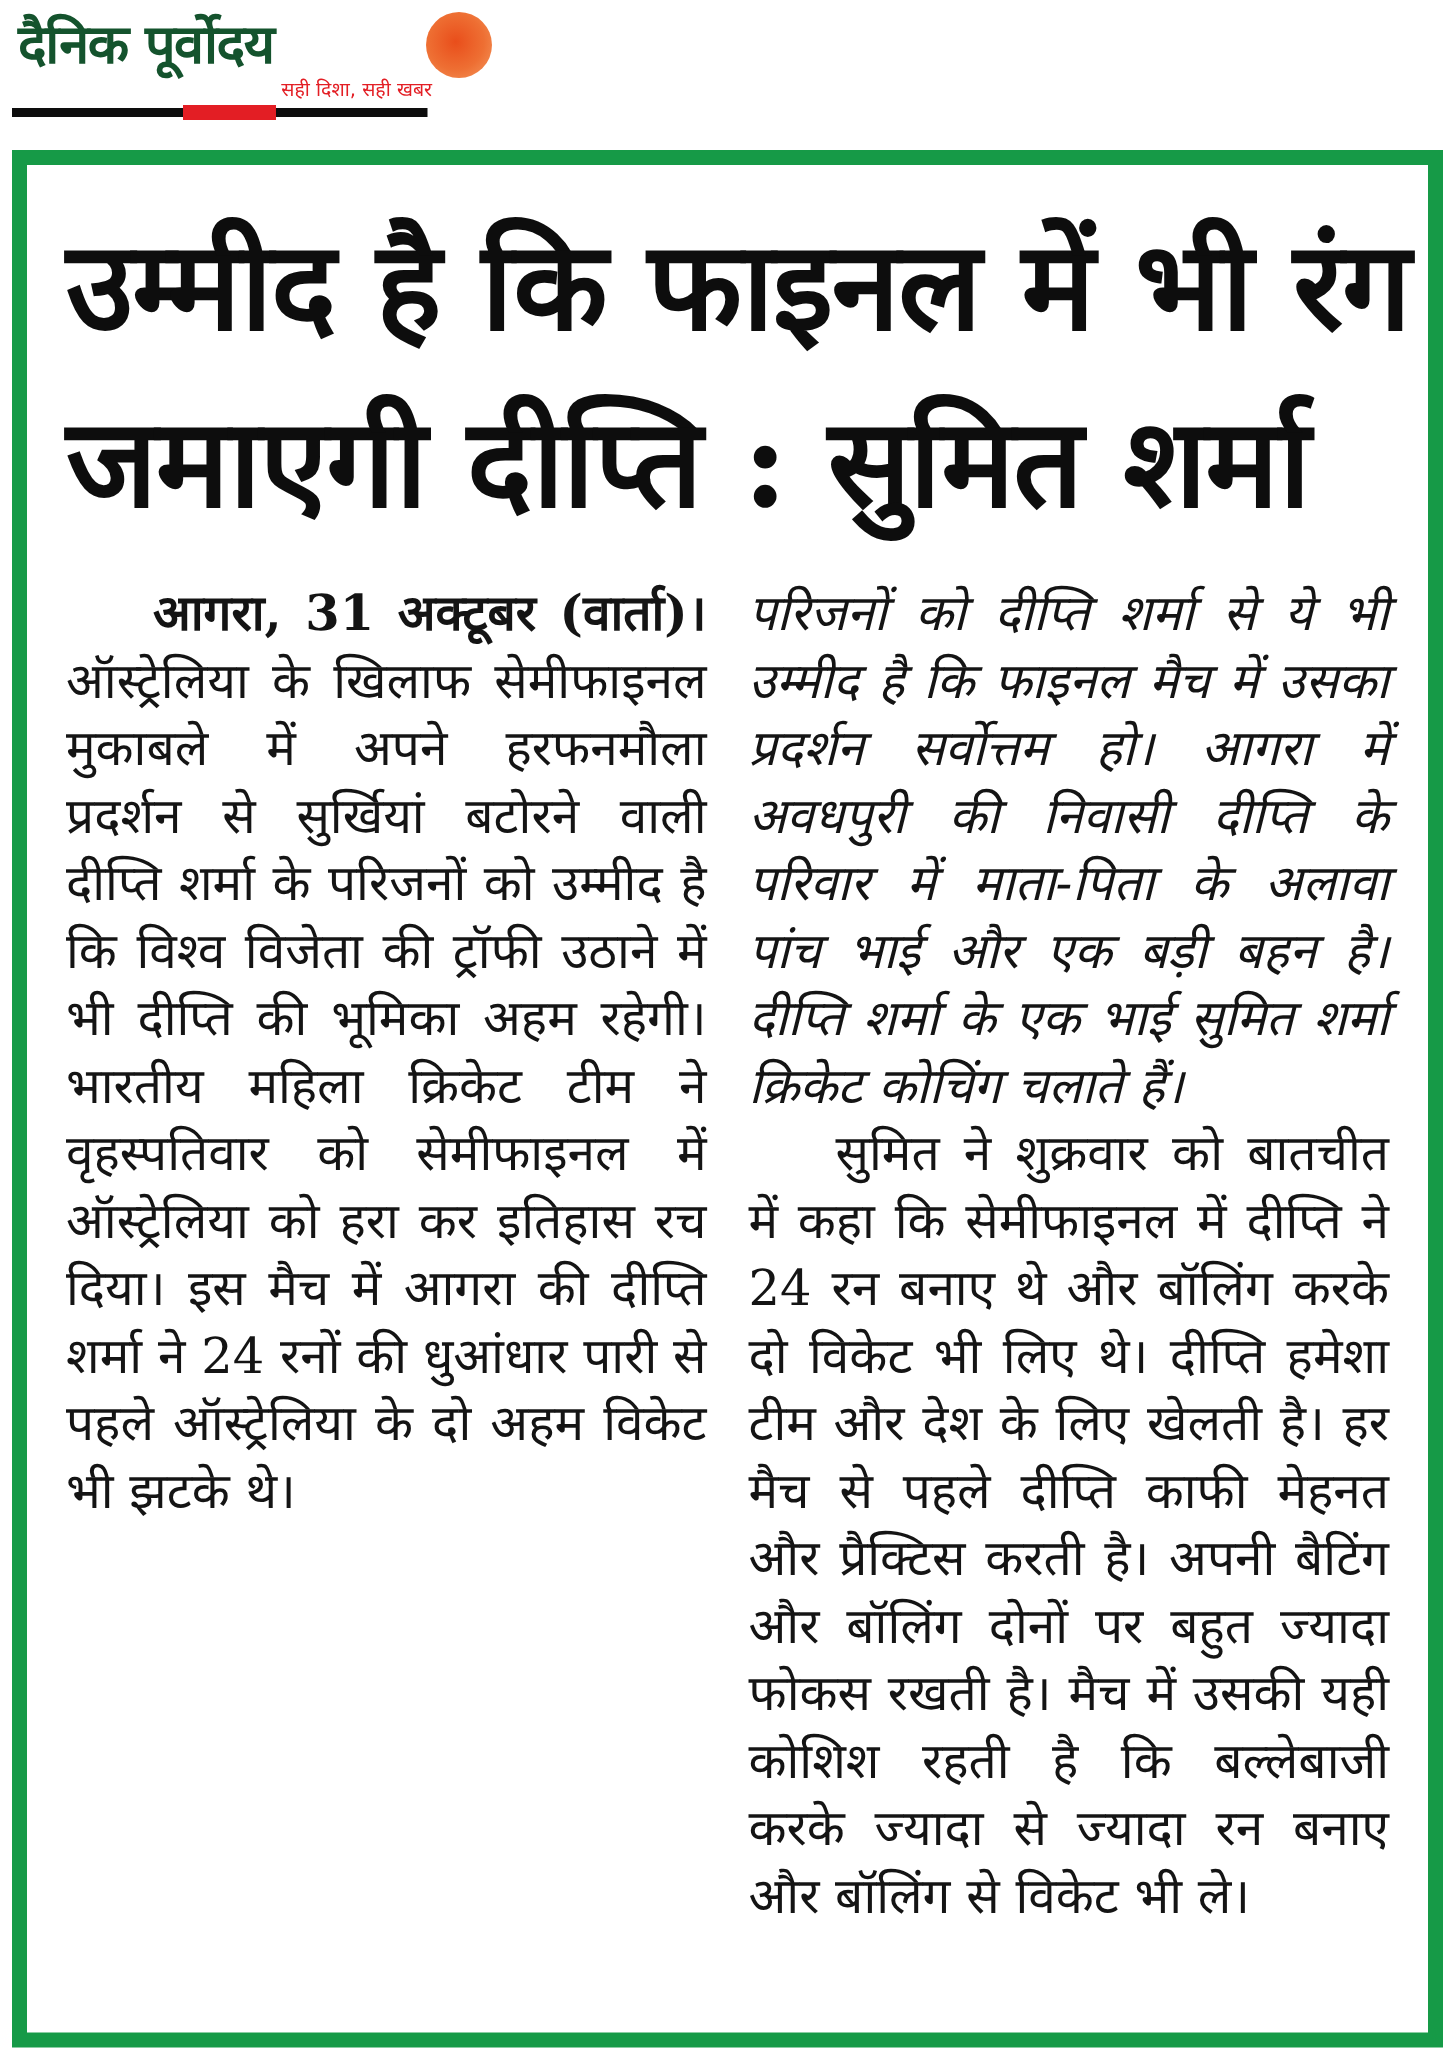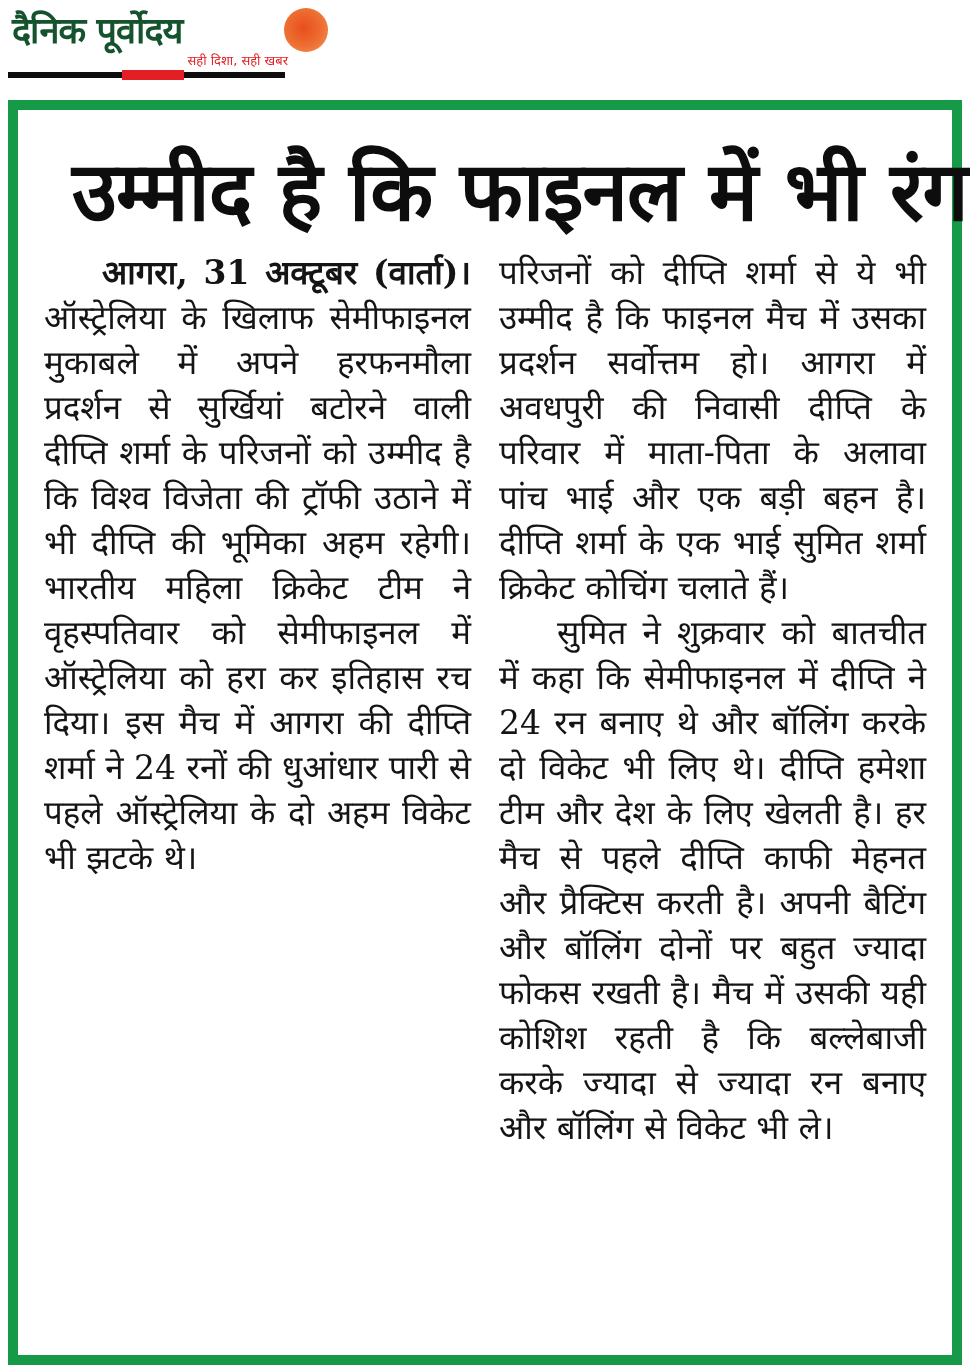--- a/index.html
+++ b/index.html
@@ -93,46 +93,47 @@
     font-weight: bold;
     color: #0d0d0d;
   }
   .headline-line {
     font-size: 82px;
     line-height: 118px;
     text-align: justify;
     text-align-last: justify;
     white-space: nowrap;
     letter-spacing: -1px;
-    margin-left: 28px;
   }
   .headline-line::after {
     content: "";
     display: inline-block;
     width: 100%;
   }
 
   .body-columns {
     display: flex;
     gap: 28px;
+    margin-top: 18px;
   }
   .col {
     flex: 1;
     font-family: "DejaVu Serif", serif;
     font-size: 33px;
     line-height: 45px;
     text-align: justify;
     color: #141414;
   }
   .col p {
     margin: 0;
     text-indent: 58px;
   }
   .col p.no-indent {
     text-indent: 0;
+    font-style: italic;
   }
   .dateline {
     font-weight: bold;
   }
 </style>
 </head>
 <body>
 
 <div class="masthead">
   <div class="logo-wrap">
@@ -141,20 +142,21 @@
   </div>
   <div class="tagline">सही दिशा, सही खबर</div>
   <div class="masthead-rule">
     <div class="masthead-badge"></div>
   </div>
 </div>
 
 <div class="article-box">
   <div class="headline">
     <div class="headline-line">उम्मीद है कि फाइनल में भी रंग</div>
+    <div class="headline-line">जमाएगी दीप्ति :  सुमित शर्मा</div>
   </div>
 
   <div class="body-columns">
     <div class="col">
       <p><span class="dateline">आगरा, 31 अक्टूबर (वार्ता)।</span><span> ऑस्ट्रेलिया के खिलाफ सेमीफाइनल मुकाबले में अपने हरफनमौला प्रदर्शन से सुर्खियां बटोरने वाली दीप्ति शर्मा के परिजनों को उम्मीद है कि विश्व विजेता की ट्रॉफी उठाने में भी दीप्ति की भूमिका अहम रहेगी। भारतीय महिला क्रिकेट टीम ने वृहस्पतिवार को सेमीफाइनल में ऑस्ट्रेलिया को हरा कर इतिहास रच दिया। इस मैच में आगरा की दीप्ति शर्मा ने 24 रनों की धुआंधार पारी से पहले ऑस्ट्रेलिया के दो अहम विकेट भी झटके थे।</span></p>
     </div>
     <div class="col">
       <p class="no-indent">परिजनों को दीप्ति शर्मा से ये भी उम्मीद है कि फाइनल मैच में उसका प्रदर्शन सर्वोत्तम हो। आगरा में अवधपुरी की निवासी दीप्ति के परिवार में माता-पिता के अलावा पांच भाई और एक बड़ी बहन है। दीप्ति शर्मा के एक भाई सुमित शर्मा क्रिकेट कोचिंग चलाते हैं।</p>
       <p>सुमित ने शुक्रवार को बातचीत में कहा कि सेमीफाइनल में दीप्ति ने 24 रन बनाए थे और बॉलिंग करके दो विकेट भी लिए थे। दीप्ति हमेशा टीम और देश के लिए खेलती है। हर मैच से पहले दीप्ति काफी मेहनत और प्रैक्टिस करती है। अपनी बैटिंग और बॉलिंग दोनों पर बहुत ज्यादा फोकस रखती है। मैच में उसकी यही कोशिश रहती है कि बल्लेबाजी करके ज्यादा से ज्यादा रन बनाए और बॉलिंग से विकेट भी ले।</p>
     </div>

